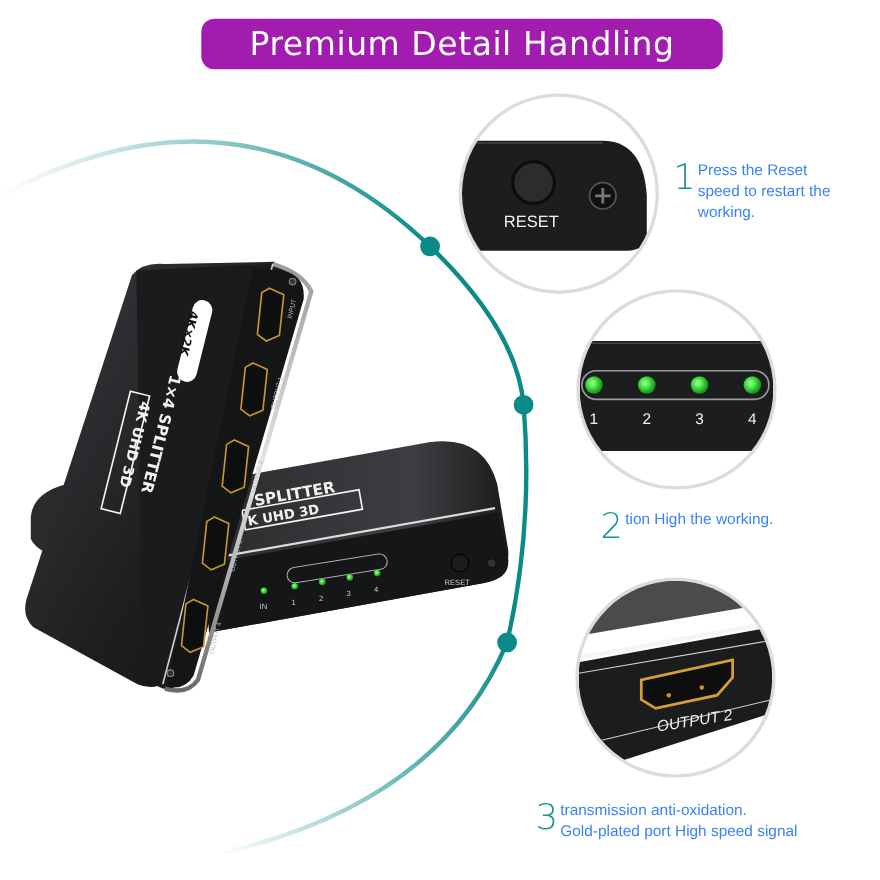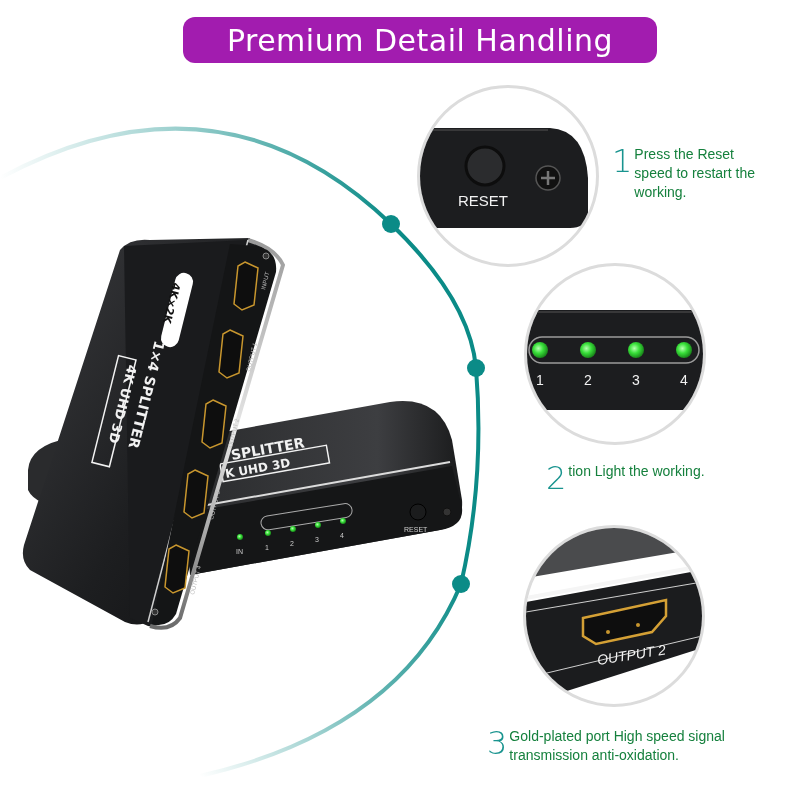--- a/index.html
+++ b/index.html
@@ -2,21 +2,21 @@
 <html><head>
 <meta charset="utf-8">
 <style>
   html, body { margin:0; padding:0; }
   body { width:800px; height:800px; position:relative; overflow:hidden; background:#ffffff; font-family:"Liberation Sans", sans-serif; }
   .banner { position:absolute; left:183px; top:17px; width:474px; height:46px; background:#a21caf; border-radius:12px; display:flex; align-items:center; justify-content:center; }
   .banner-text { color:#ffffff; font-family:"DejaVu Sans", sans-serif; font-size:30px; letter-spacing:0.5px; }
   svg.layer { position:absolute; left:0; top:0; width:800px; height:800px; }
   .caption { position:absolute; display:flex; align-items:flex-start; }
   .cap-num { font-family:"DejaVu Sans", sans-serif; font-weight:200; color:#19948f; font-size:32px; line-height:32px; margin-right:2px; position:relative; }
-  .cap-text { color:#15803d; font-size:14px; line-height:19px; }
+  .cap-text { color:#3b82f6; font-size:14px; line-height:19px; }
   .zoom-circle { position:absolute; border-radius:50%; border:3px solid #dcdcdc; overflow:hidden; background:#fff; box-sizing:border-box; }
 </style>
 </head>
 <body>
 
 <div class="banner">
   <span class="banner-text">Premium Detail Handling</span>
 </div>
 
 <svg class="layer" viewBox="0 0 800 800">
@@ -174,23 +174,23 @@
   <div class="cap-text" style="margin-top:0px;">
     <div>Press the Reset</div>
     <div>speed to restart the</div>
     <div>working.</div>
   </div>
 </div>
 
 <div class="caption" style="left:546px; top:462px;">
   <span class="cap-num">2</span>
   <div class="cap-text">
-    <div>tion Light the working.</div>
+    <div>tion High the working.</div>
   </div>
 </div>
 
 <div class="caption" style="left:487px; top:727px;">
   <span class="cap-num">3</span>
   <div class="cap-text">
+    <div>transmission anti-oxidation.</div>
     <div>Gold-plated port High speed signal</div>
-    <div>transmission anti-oxidation.</div>
   </div>
 </div>
 
 </body></html>

